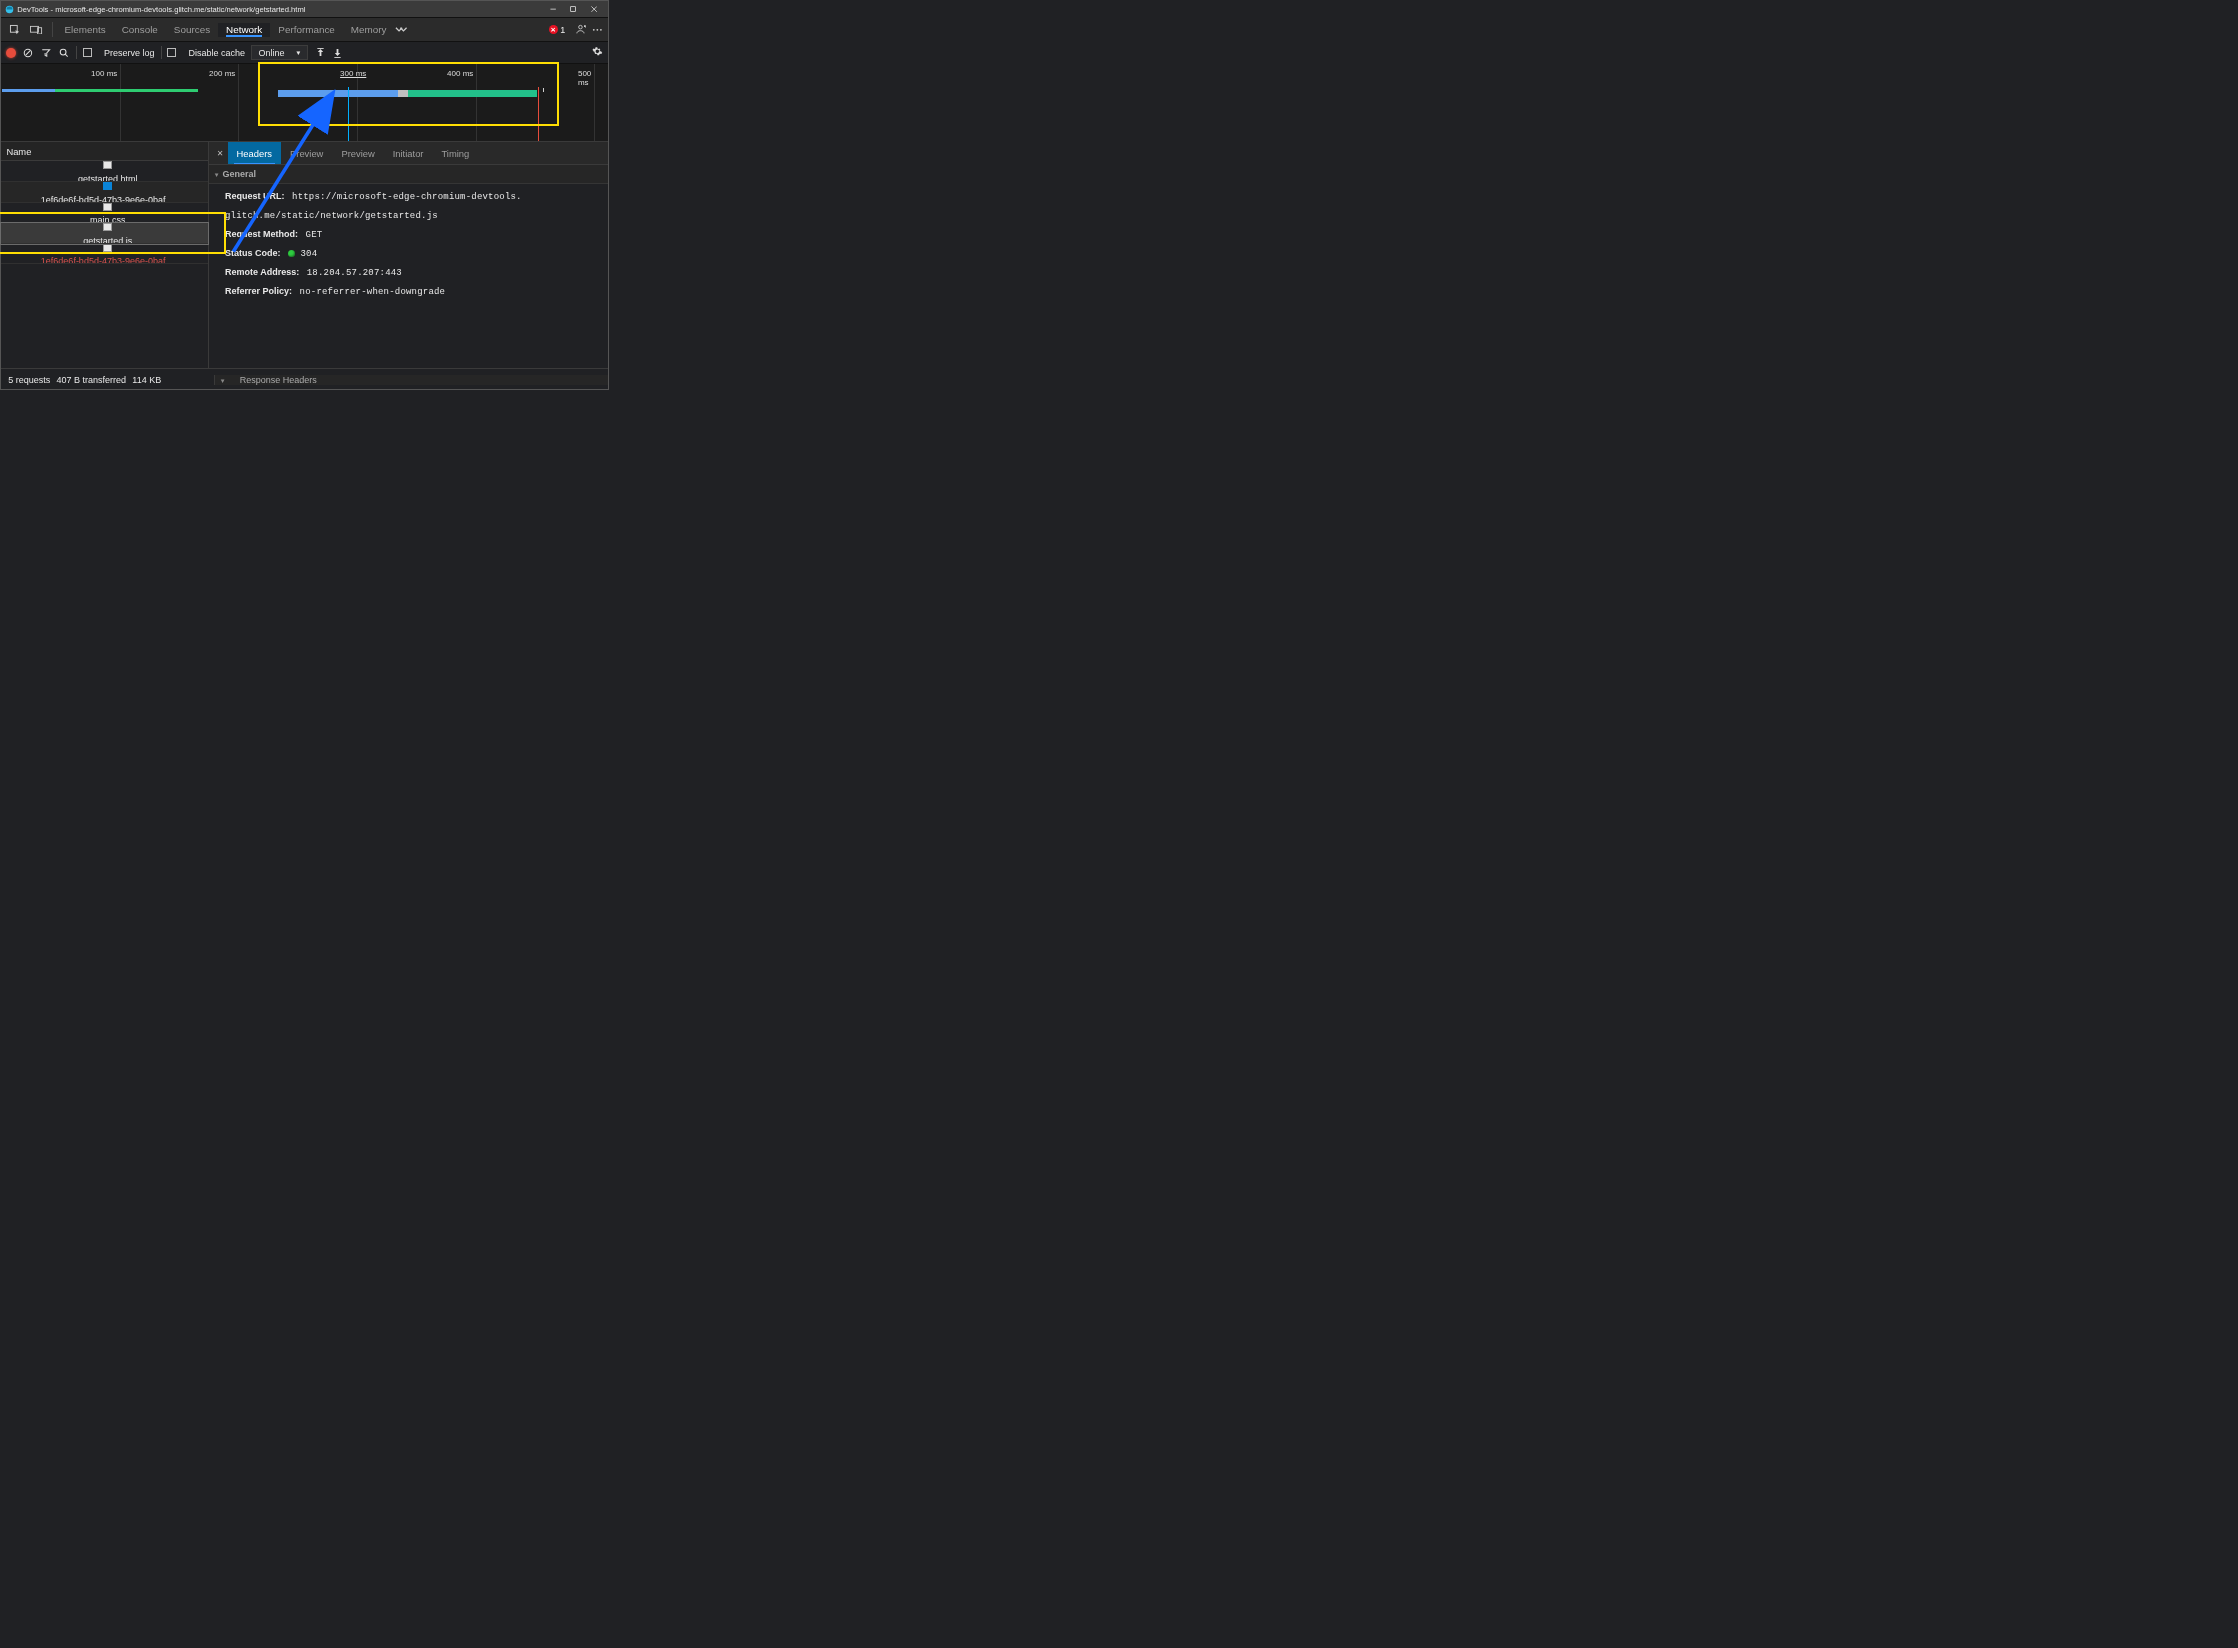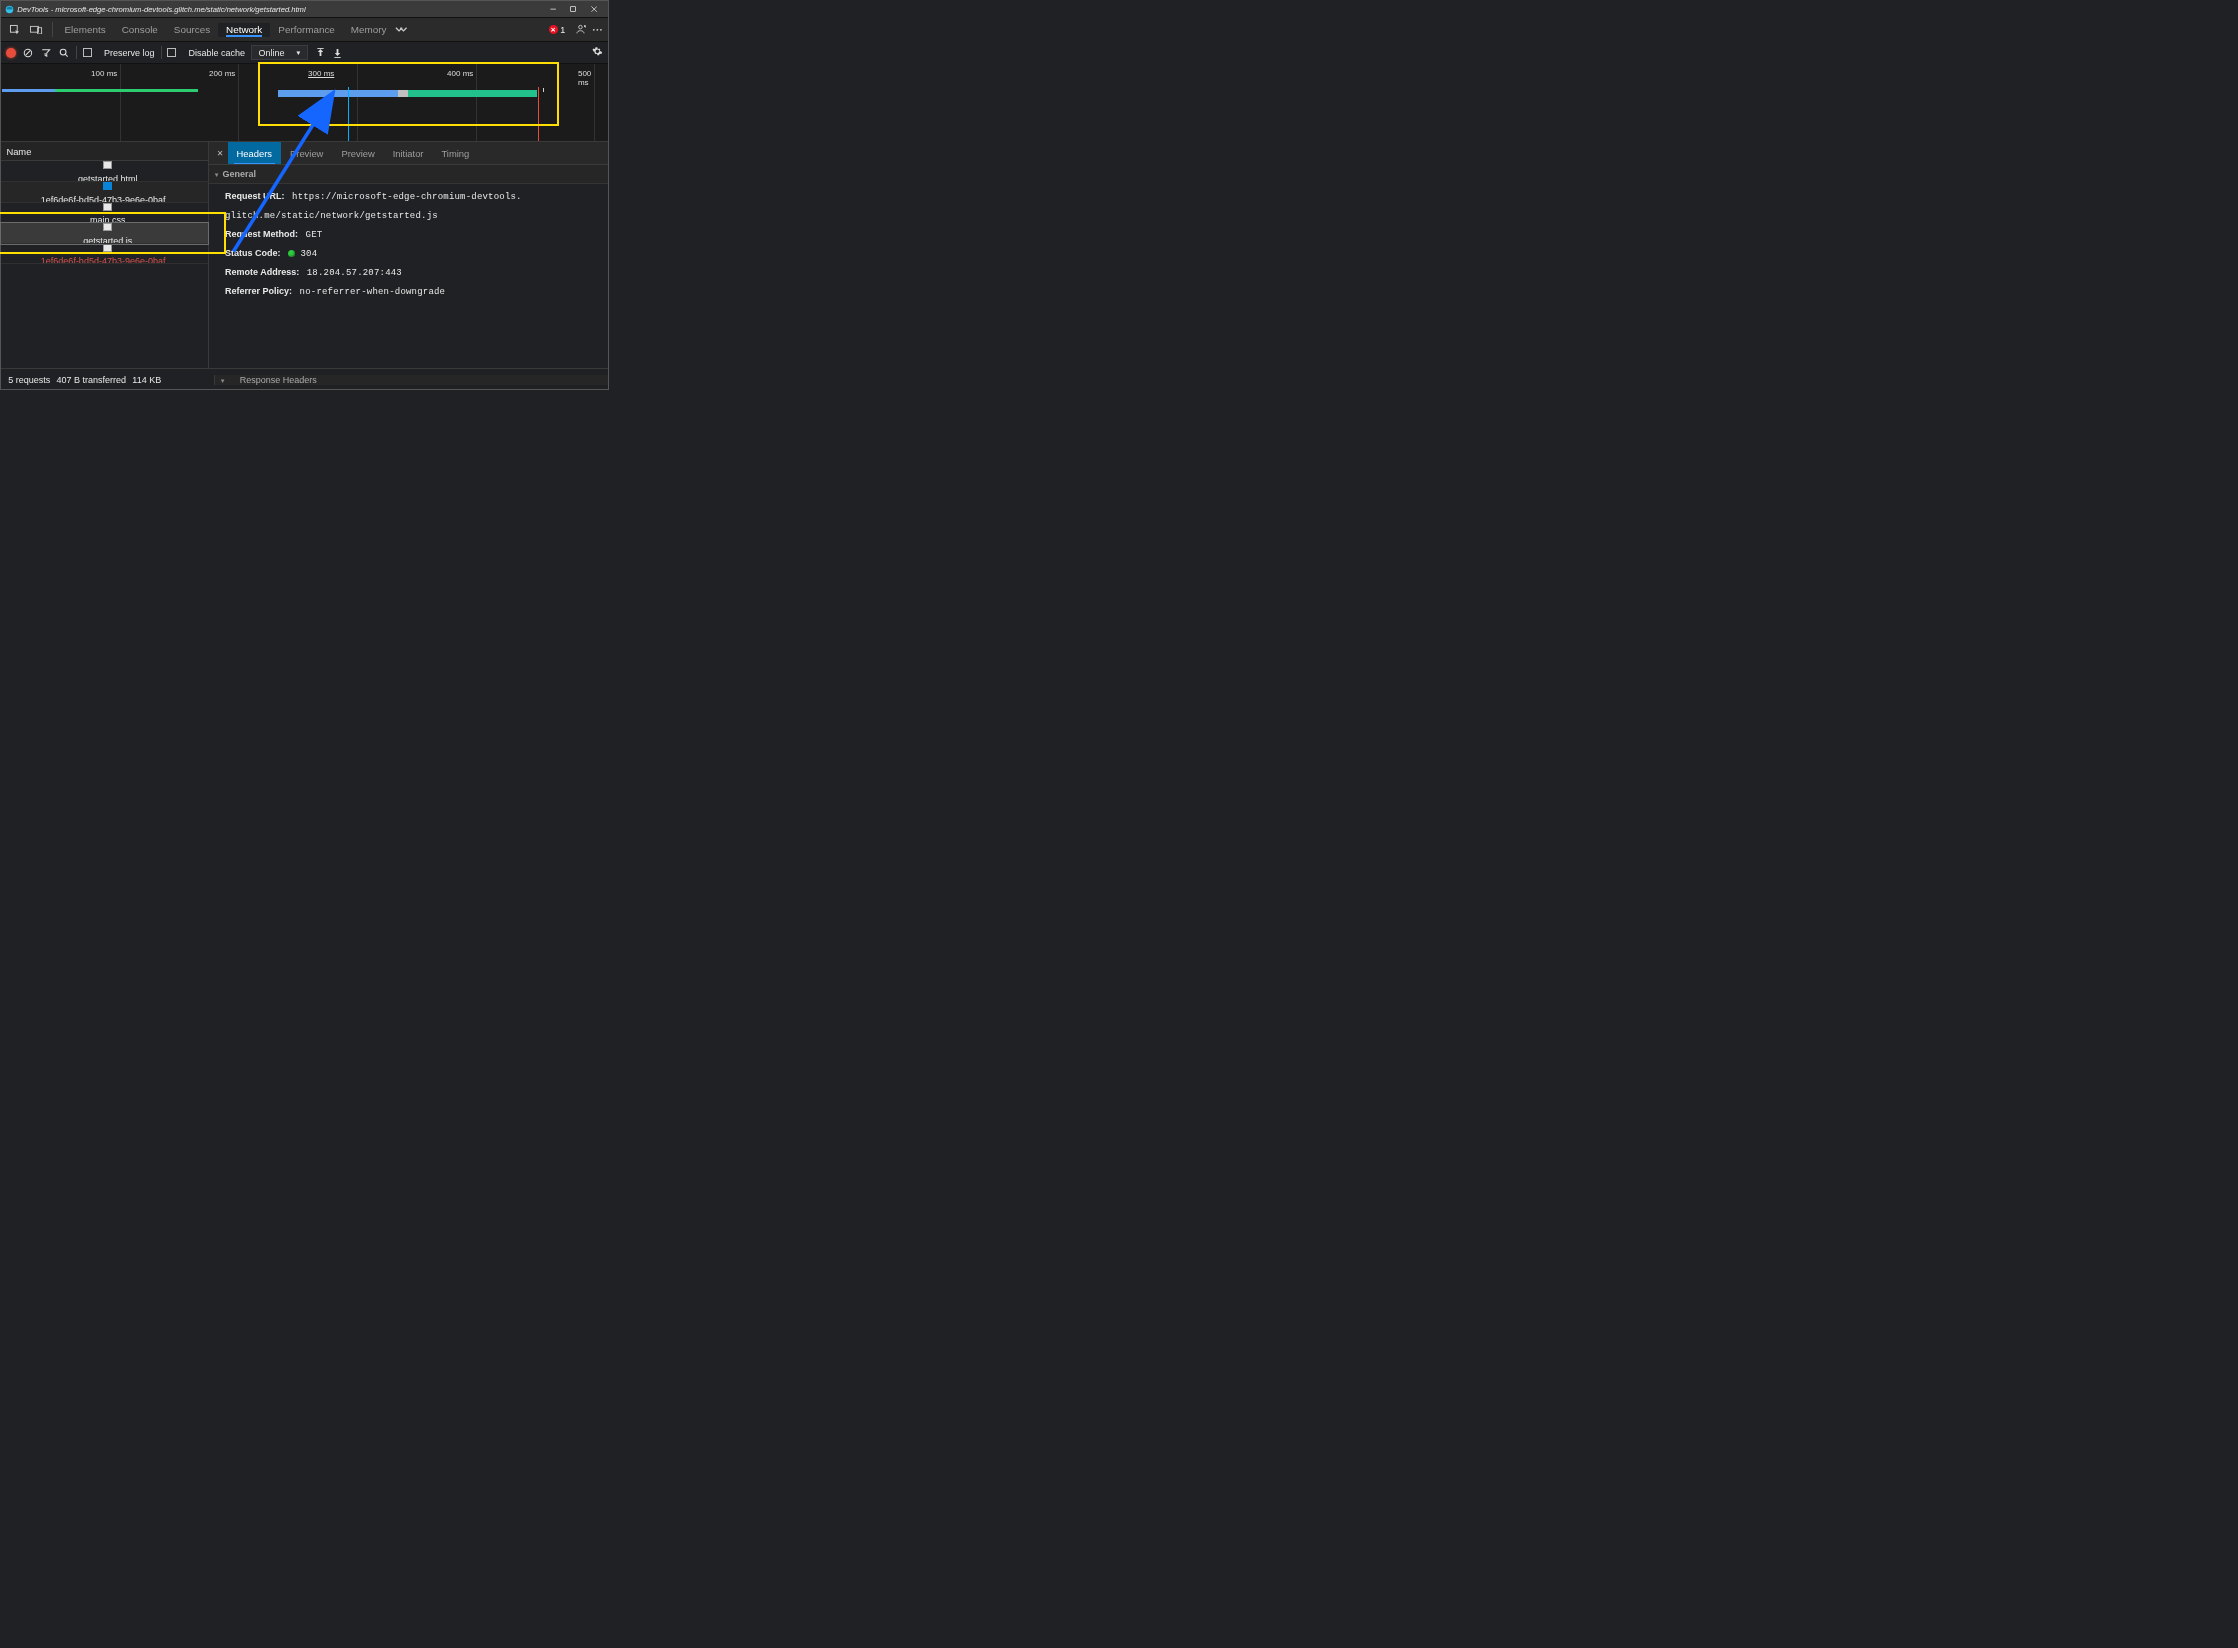--- a/index.html
+++ b/index.html
@@ -19,21 +19,20 @@
   }
   
   .titlebar {
     height: 16px;
     background: #3b3b3b;
     display: flex;
     align-items: center;
     padding: 0 3.6px;
     color: #e8e8e8;
     font-size: 7.6px;
-    font-style: italic;
   }
   .titlebar .favicon {
     width: 9px; height: 9px;
     margin-right: 3.6px;
     display: inline-flex;
     align-items: center;
     justify-content: center;
   }
   .titlebar .spacer { flex: 1; }
   .winbtn {
@@ -443,21 +442,21 @@
 
   <div class="overview">
     <div class="gridline" style="left:119px;"></div>
     <div class="gridline" style="left:237px;"></div>
     <div class="gridline" style="left:356px;"></div>
     <div class="gridline" style="left:475px;"></div>
     <div class="gridline" style="left:593px;"></div>
     <div class="ticks">
       <span class="tick" style="left:119px;">100 ms</span>
       <span class="tick" style="left:237px;">200 ms</span>
-      <span class="tick" style="left:336px;text-decoration:underline;">300 ms</span>
+      <span class="tick" style="left:368px;text-decoration:underline;">300 ms</span>
       <span class="tick" style="left:475px;">400 ms</span>
       <span class="tick" style="left:593px;">500 ms</span>
     </div>
     <div class="bars">
 
       <div class="bar" style="left:0.9px; width:53px; top:0; height:2.2px; background:#5c9ded;"></div>
       <div class="bar" style="left:54px; width:143px; top:0; height:2.2px; background:#2ecc71;"></div>
 
       <div class="bar" style="left:277px; width:120px; top:0.9px; height:6.3px; background:#5c9ded;"></div>
       <div class="bar" style="left:397px; width:10.7px; top:0.9px; height:6.3px; background:#c0c0c0;"></div>

